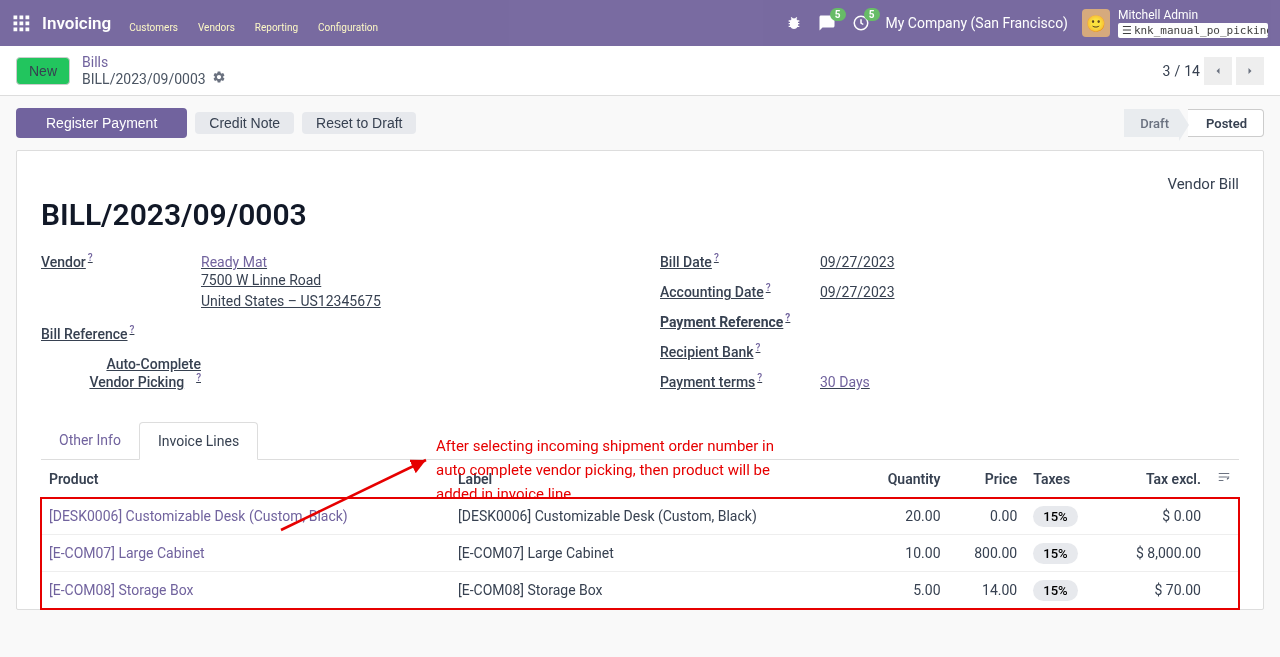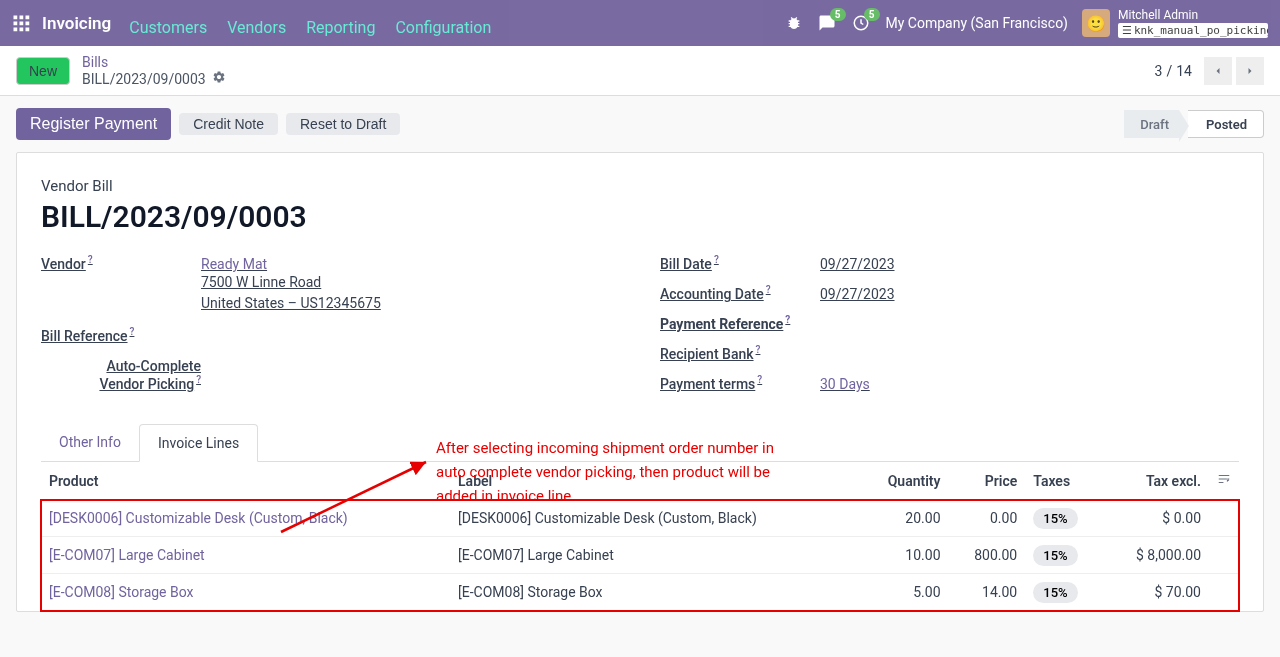--- a/index.html
+++ b/index.html
@@ -2,49 +2,49 @@
 <html><head>
 <meta charset="utf-8">
 <style>
 * { margin: 0; padding: 0; box-sizing: border-box; }
 body { font-family: -apple-system, BlinkMacSystemFont, "Segoe UI", Roboto, sans-serif; font-size: 13px; color: #374151; background: #f9f9f9; }
 .topnav { background: #714B67; opacity:0.93; background:#6b5b7a; height: 46px; display: flex; align-items: center; padding: 0 12px; color: #fff; }
 .topnav { background:#6f609a; }
 .nav-grid { display: inline-flex; width: 18px; height: 18px; margin-right: 12px; cursor:pointer; }
 .nav-grid svg { width:18px; height:18px; fill:#fff; }
 .nav-app { font-weight: 600; font-size: 17px; margin-right: 18px; }
-.nav-item { margin-right: 20px; font-size: 16px; cursor:pointer; color:#5eead4;margin-top:8px; }
+.nav-item { margin-right: 20px; font-size: 10px; cursor:pointer; color:#fef9c3;margin-top:8px; }
 .nav-spacer { flex:1; }
 .nav-icon { display:inline-flex; align-items:center; margin-right: 16px; position:relative; cursor:pointer; }
 .badge { background:#5cb85c; color:#fff; font-size:10px; border-radius:8px; padding:1px 5px; position:absolute; top:-6px; right:-10px; font-weight:bold; }
 .avatar { width:28px; height:28px; border-radius:4px; background:#d4a574; margin-right:8px; display:flex; align-items:center; justify-content:center; font-size:16px; }
 .user-block { display:flex; flex-direction:column; font-size:12px; line-height:1.2; }
 .tag-box { background:#fff; color:#333; font-family:monospace; font-size:11px; padding:1px 4px; border-radius:2px; display:inline-flex; align-items:center; max-width:150px; overflow:hidden; white-space:nowrap; }
 
 .control-bar { background:#fff; border-bottom:1px solid #ddd; padding:8px 16px; display:flex; align-items:center; }
 .btn-new { border:1px solid #ccc; background:#22c55e; padding:5px 12px; border-radius:4px; font-size:14px; cursor:pointer; color:#374151; }
 .breadcrumb { margin-left:12px; font-size:14px; }
 .breadcrumb a { color:#71639e; text-decoration:none; }
 .breadcrumb .current { color:#4b5563; display:flex; align-items:center; gap:6px; }
 .gear { color:#6b7280; cursor:pointer; }
 .pager { margin-left:auto; display:flex; align-items:center; gap:4px; font-size:14px; color:#374151; }
 .pager-btn { width:28px; height:28px; background:#eee; border:none; display:flex; align-items:center; justify-content:center; cursor:pointer; color:#6b7280; }
 .pager-btn svg{width:12px;height:12px;fill:#6b7280;}
 
 .main { padding:12px 16px; }
 .action-row { display:flex; align-items:center; gap:8px; margin-bottom:12px; }
-.btn-primary { background:#71639e; color:#fff; border:none; padding:7px 14px; border-radius:4px; font-size:16px; font-weight:500; cursor:pointer; }
+.btn-primary { background:#71639e; color:#fff; border:none; padding:7px 30px; border-radius:4px; font-size:14px; font-weight:500; cursor:pointer; }
 .btn-secondary { background:#e7e9ed; color:#374151; border:none; padding:3px 14px; border-radius:4px; font-size:14px; font-weight:500; cursor:pointer; }
 .status-wrap{display:flex;align-items:stretch;height:28px;}
 .status-wrap .step1{background:#e9ecef;display:flex;align-items:center;padding:0 10px 0 16px;color:#6b7280;font-weight:500;}
 .status-wrap .arrow1{width:0;height:0;border-top:16px solid transparent;border-bottom:16px solid transparent;border-left:10px solid #e9ecef;margin-right:-1px;z-index:1;}
 .status-wrap .step2{border:1px solid #ccc;border-left:none;display:flex;align-items:center;padding:0 16px 0 18px;color:#374151;font-weight:600;background:#fff;border-radius:0 4px 4px 0;}
 
 .sheet { background:#fff; border:1px solid #ddd; border-radius:2px; padding:24px 24px 0 24px; }
-.doc-label { font-size:15px; color:#374151; margin-bottom:4px; }
+.doc-label { font-size:15px; color:#374151; margin-bottom:4px;text-align:right; }
 .doc-title { font-size:30px; font-weight:600; color:#111827; margin-bottom:22px; }
 .form-grid { display:flex; gap:40px;text-decoration:underline; }
 .col { flex:1; }
 .field-row { display:flex; margin-bottom:14px; align-items:flex-start; }
 .field-label { width:160px; color:#374151; font-weight:500; font-size:14px; display:flex; align-items:flex-start; gap:2px; }
 .field-label.bold { font-weight:700; }
 .help { color:#71639e; font-size:10px; cursor:help; position:relative; top:-2px; }
 .field-value { color:#71639e; font-size:14px; }
 .field-value.plain { color:#374151; }
 .addr-line { color:#374151; font-size:14px; line-height:1.5; }
@@ -126,21 +126,21 @@
       <span class="gear">
         <svg width="14" height="14" viewBox="0 0 24 24" fill="#6b7280">
             <path d="M19.14 12.94c.04-.3.06-.61.06-.94s-.02-.64-.06-.94l2.03-1.58c.18-.14.23-.41.12-.61l-1.92-3.32c-.12-.21-.37-.29-.59-.22l-2.39.96c-.5-.38-1.03-.7-1.62-.94l-.36-2.54c-.04-.24-.24-.41-.48-.41h-3.84c-.24 0-.44.17-.48.41l-.36 2.54c-.59.24-1.13.57-1.62.94l-2.39-.96c-.22-.08-.47 0-.59.22L2.74 8.87c-.12.21-.07.47.12.61l2.03 1.58c-.04.3-.06.63-.06.94s.02.64.06.94l-2.03 1.58c-.18.14-.23.41-.12.61l1.92 3.32c.12.21.37.29.59.22l2.39-.96c.5.38 1.03.7 1.62.94l.36 2.54c.04.24.24.41.48.41h3.84c.24 0 .44-.17.48-.41l.36-2.54c.59-.24 1.13-.56 1.62-.94l2.39.96c.22.08.47 0 .59-.22l1.92-3.32c.12-.21.07-.47-.12-.61l-2.03-1.58zM12 15.6c-1.98 0-3.6-1.62-3.6-3.6s1.62-3.6 3.6-3.6 3.6 1.62 3.6 3.6-1.62 3.6-3.6 3.6z"></path>
           </svg>
       </span>
     </div>
   </div>
   <div class="pager">
     <span>3</span>
     <span>/</span>
-    <span style="margin-right:8px;">14</span>
+    <span style="">14</span>
     <button class="pager-btn">
         <svg viewBox="0 0 24 24">
           <path d="M15 6l-6 6 6 6"></path>
         </svg>
       </button>
     <button class="pager-btn">
         <svg viewBox="0 0 24 24">
           <path d="M9 6l6 6-6 6"></path>
         </svg>
       </button>
@@ -181,21 +181,21 @@
           <div class="field-label">
                 <span>Bill Reference</span>
                 <span class="help">?</span>
               </div>
         </div>
         <div class="field-row">
           <div class="field-label" style="flex-direction:column;align-items:flex-end;">
             <span style="display:flex;gap:2px;">
                   <span>Auto-Complete</span>
                 </span>
-            <span style="display:flex;gap:2px;">
+            <span style="display:flex;gap:12px;">
                   <span>Vendor Picking</span>
                   <span class="help">?</span>
                 </span>
           </div>
         </div>
       </div>
       <div class="col">
         <div class="field-row">
           <div class="field-label">
                 <span>Bill Date</span>

